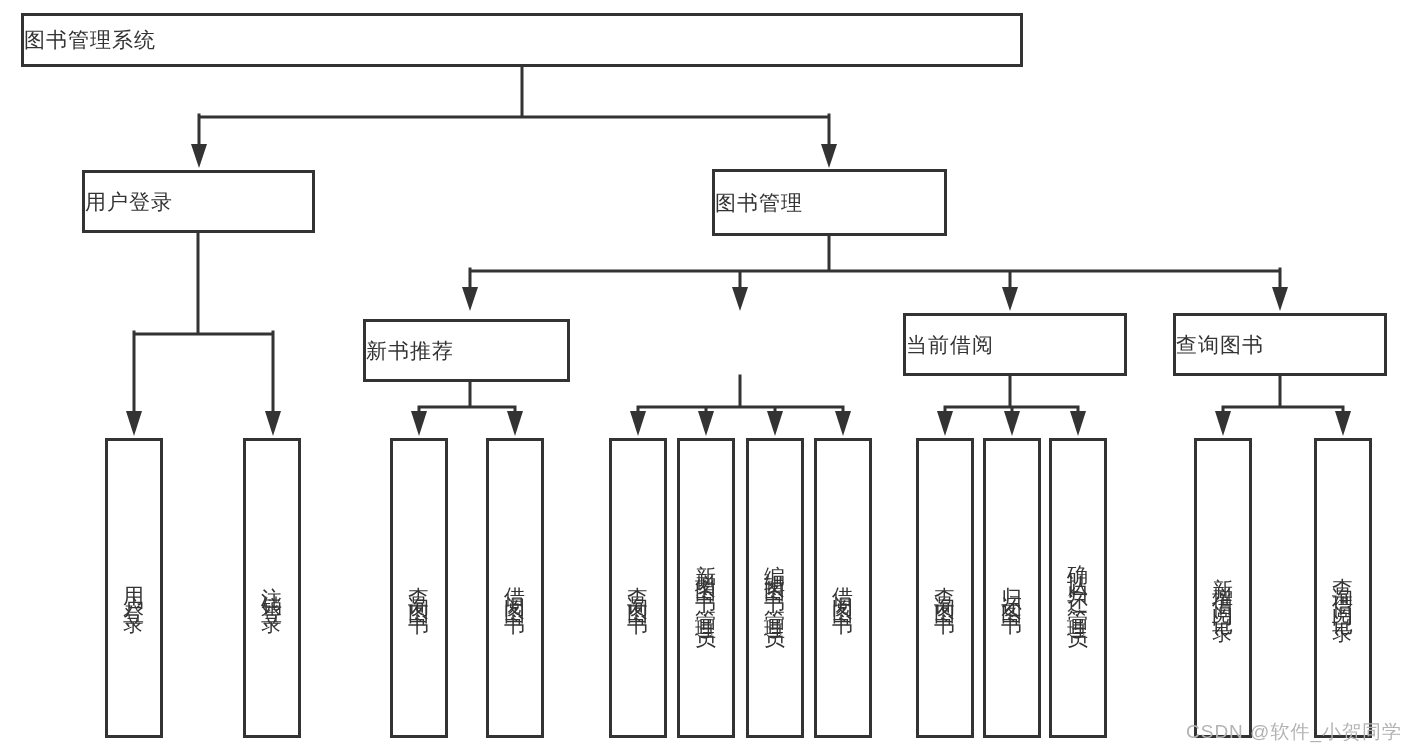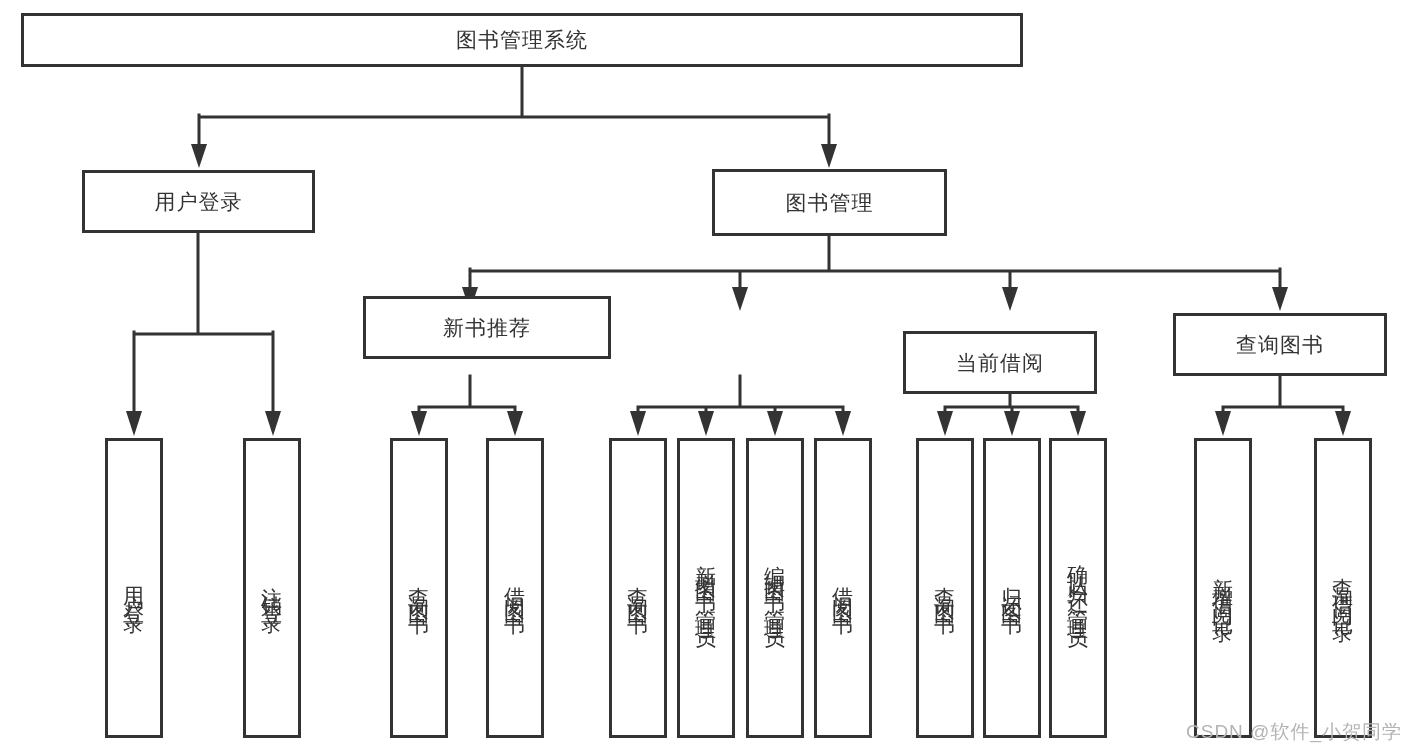--- a/index.html
+++ b/index.html
@@ -10,21 +10,21 @@
     font-family:"Liberation Sans",sans-serif;
     color:var(--text,#333);
     overflow:hidden;
   }
   svg.wires{position:absolute;left:0;top:0;pointer-events:none;}
   svg.wires .ln{stroke:var(--line,#333);stroke-width:3;fill:none;stroke-linecap:square;}
   svg.wires .ar{fill:var(--line,#333);stroke:none;}
   .hbox{
     position:absolute;box-sizing:border-box;
     border:3px solid var(--line,#333);background:#fff;
-    display:flex;align-items:center;justify-content:center;
+    display:flex;align-items:center;justify-content:flex-start;
     font-size:21px;letter-spacing:1px;
   }
   .vbox{
     position:absolute;box-sizing:border-box;
     width:58px;height:300px;top:438px;
     border:3px solid var(--line,#333);background:#fff;
     display:flex;align-items:center;justify-content:center;
   }
   .vbox span{
     display:block;
@@ -97,24 +97,24 @@
     <span>图书管理系统</span>
   </div>
 
   <div class="hbox" style="left:82px;top:170px;width:233px;height:63px">
     <span>用户登录</span>
   </div>
   <div class="hbox" style="left:712px;top:169px;width:235px;height:67px">
     <span>图书管理</span>
   </div>
 
-  <div class="hbox" style="left:363px;top:296px;width:248px;height:63px">
+  <div class="hbox" style="left:363px;top:319px;width:207px;height:63px">
     <span>新书推荐</span>
   </div>
-  <div class="hbox" style="left:903px;top:331px;width:194px;height:63px">
+  <div class="hbox" style="left:903px;top:313px;width:224px;height:63px">
     <span>当前借阅</span>
   </div>
   <div class="hbox" style="left:1173px;top:313px;width:214px;height:63px">
     <span>查询图书</span>
   </div>
 
   <div class="vbox" style="left:105px">
     <span>用户登录</span>
   </div>
   <div class="vbox" style="left:243px">

